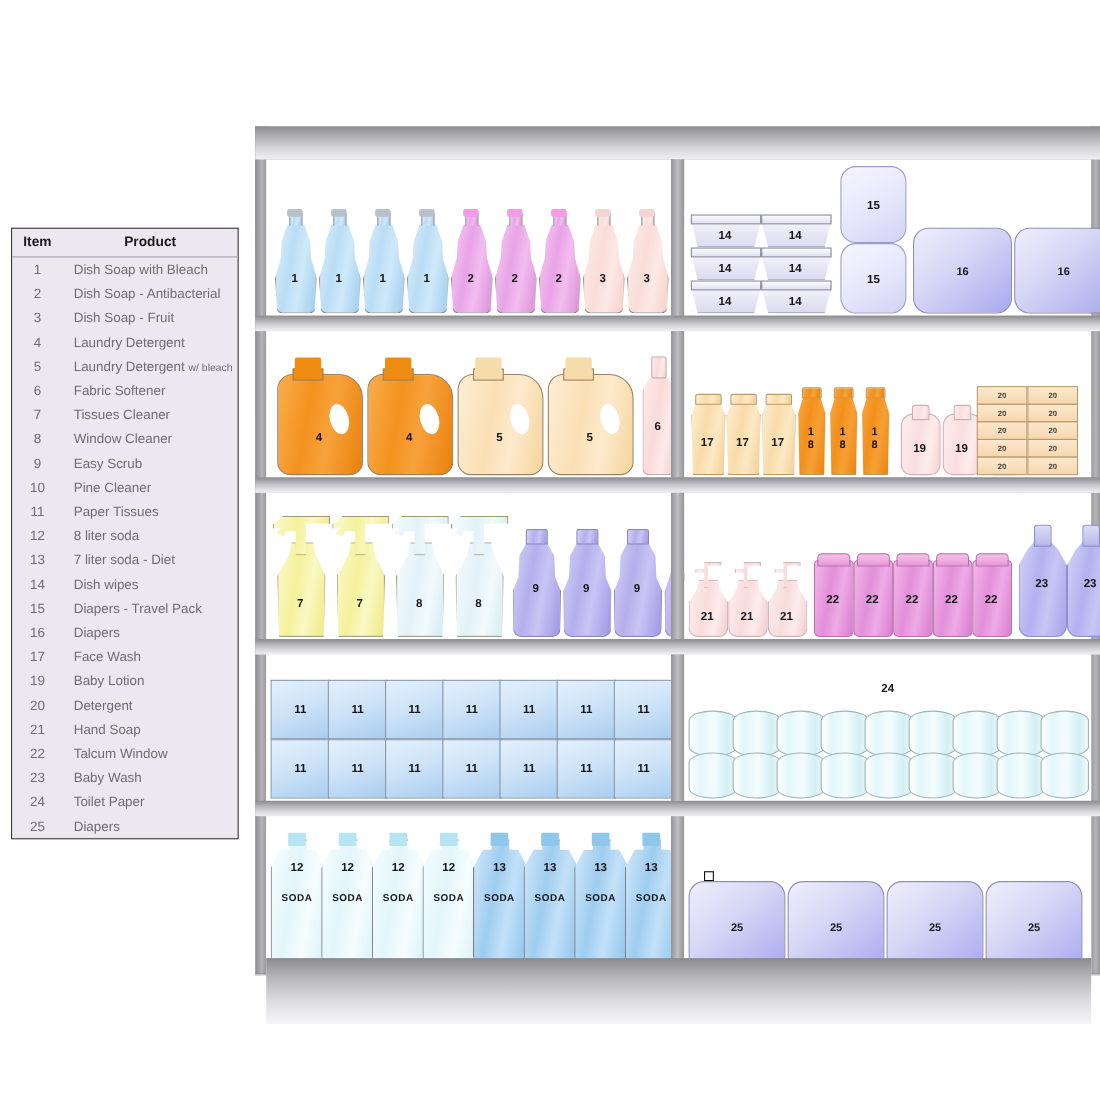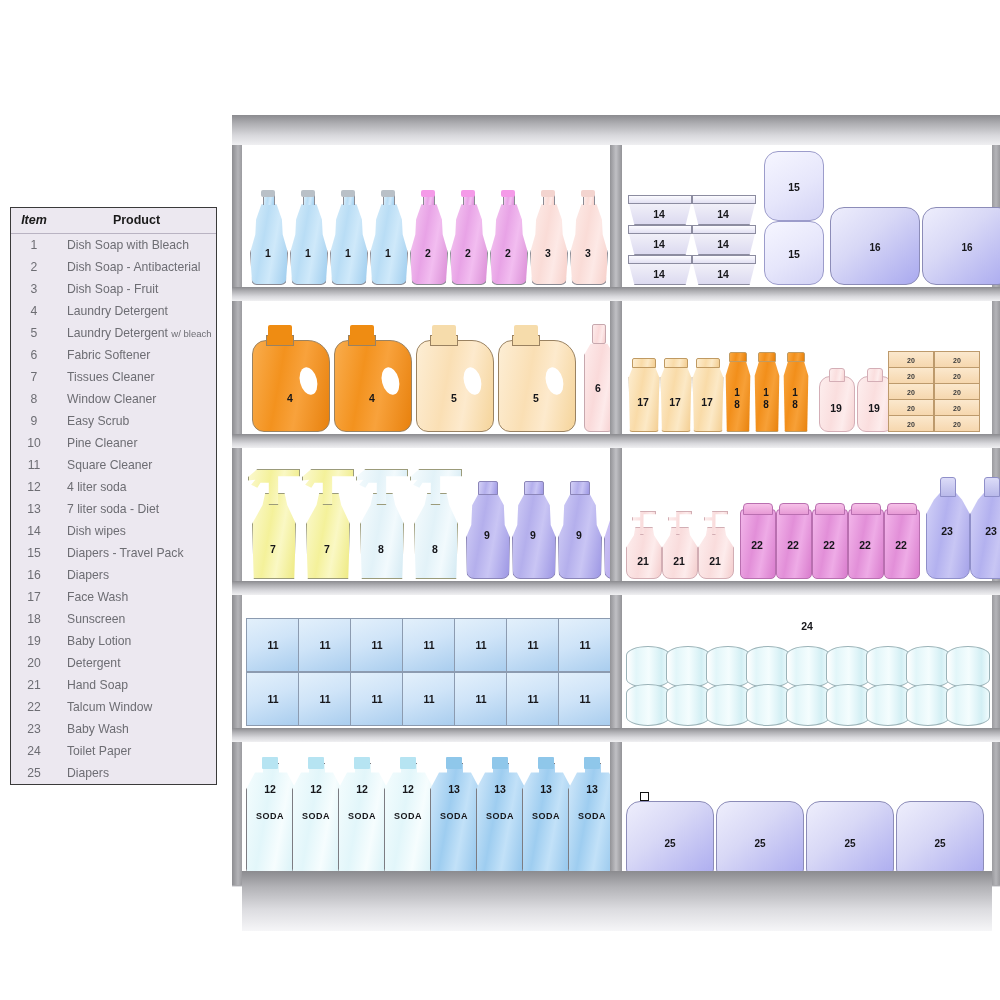--- a/index.html
+++ b/index.html
@@ -19,21 +19,21 @@
     position:absolute;left:10px;top:207px;width:207px;
     background:#ece8f0;border:1px solid #3a3a3a;
     box-sizing:border-box;
   }
   #legend-table table{border-collapse:collapse;width:100%;}
   #legend-table th{
     font-size:12.5px;font-weight:bold;color:#1a1a1a;
     padding:5px 0 6px 0;text-align:center;
     border-bottom:1px solid #b9b3c2;
   }
-  #legend-table th.c-item{width:46px;font-style:italic;}
+  #legend-table th.c-item{width:46px;}
   #legend-table td{
     font-size:12.2px;color:#6d6d73;padding:4px 0 4px 0;
     border:none;
   }
   #legend-table td.c-item{text-align:center;width:46px;color:#6d6d73;}
   #legend-table td.c-prod{text-align:left;padding-left:10px;}
   .sub-small{font-size:9.5px;}
 
   
   #shelf-unit{position:absolute;left:232px;top:115px;width:770px;height:772px;}
@@ -242,49 +242,45 @@
           <tr>
             <td class="c-item">9</td>
             <td class="c-prod">Easy Scrub</td>
           </tr>
           <tr>
             <td class="c-item">10</td>
             <td class="c-prod">Pine Cleaner</td>
           </tr>
           <tr>
             <td class="c-item">11</td>
-            <td class="c-prod">Square Cleaner</td>
+            <td class="c-prod">Paper Tissues</td>
           </tr>
           <tr>
             <td class="c-item">12</td>
-            <td class="c-prod">4 liter soda</td>
+            <td class="c-prod">8 liter soda</td>
           </tr>
           <tr>
             <td class="c-item">13</td>
             <td class="c-prod">7 liter soda - Diet</td>
           </tr>
           <tr>
             <td class="c-item">14</td>
             <td class="c-prod">Dish wipes</td>
           </tr>
           <tr>
             <td class="c-item">15</td>
             <td class="c-prod">Diapers - Travel Pack</td>
           </tr>
           <tr>
             <td class="c-item">16</td>
             <td class="c-prod">Diapers</td>
           </tr>
           <tr>
             <td class="c-item">17</td>
             <td class="c-prod">Face Wash</td>
-          </tr>
-          <tr>
-            <td class="c-item">18</td>
-            <td class="c-prod">Sunscreen</td>
           </tr>
           <tr>
             <td class="c-item">19</td>
             <td class="c-prod">Baby Lotion</td>
           </tr>
           <tr>
             <td class="c-item">20</td>
             <td class="c-prod">Detergent</td>
           </tr>
           <tr>

